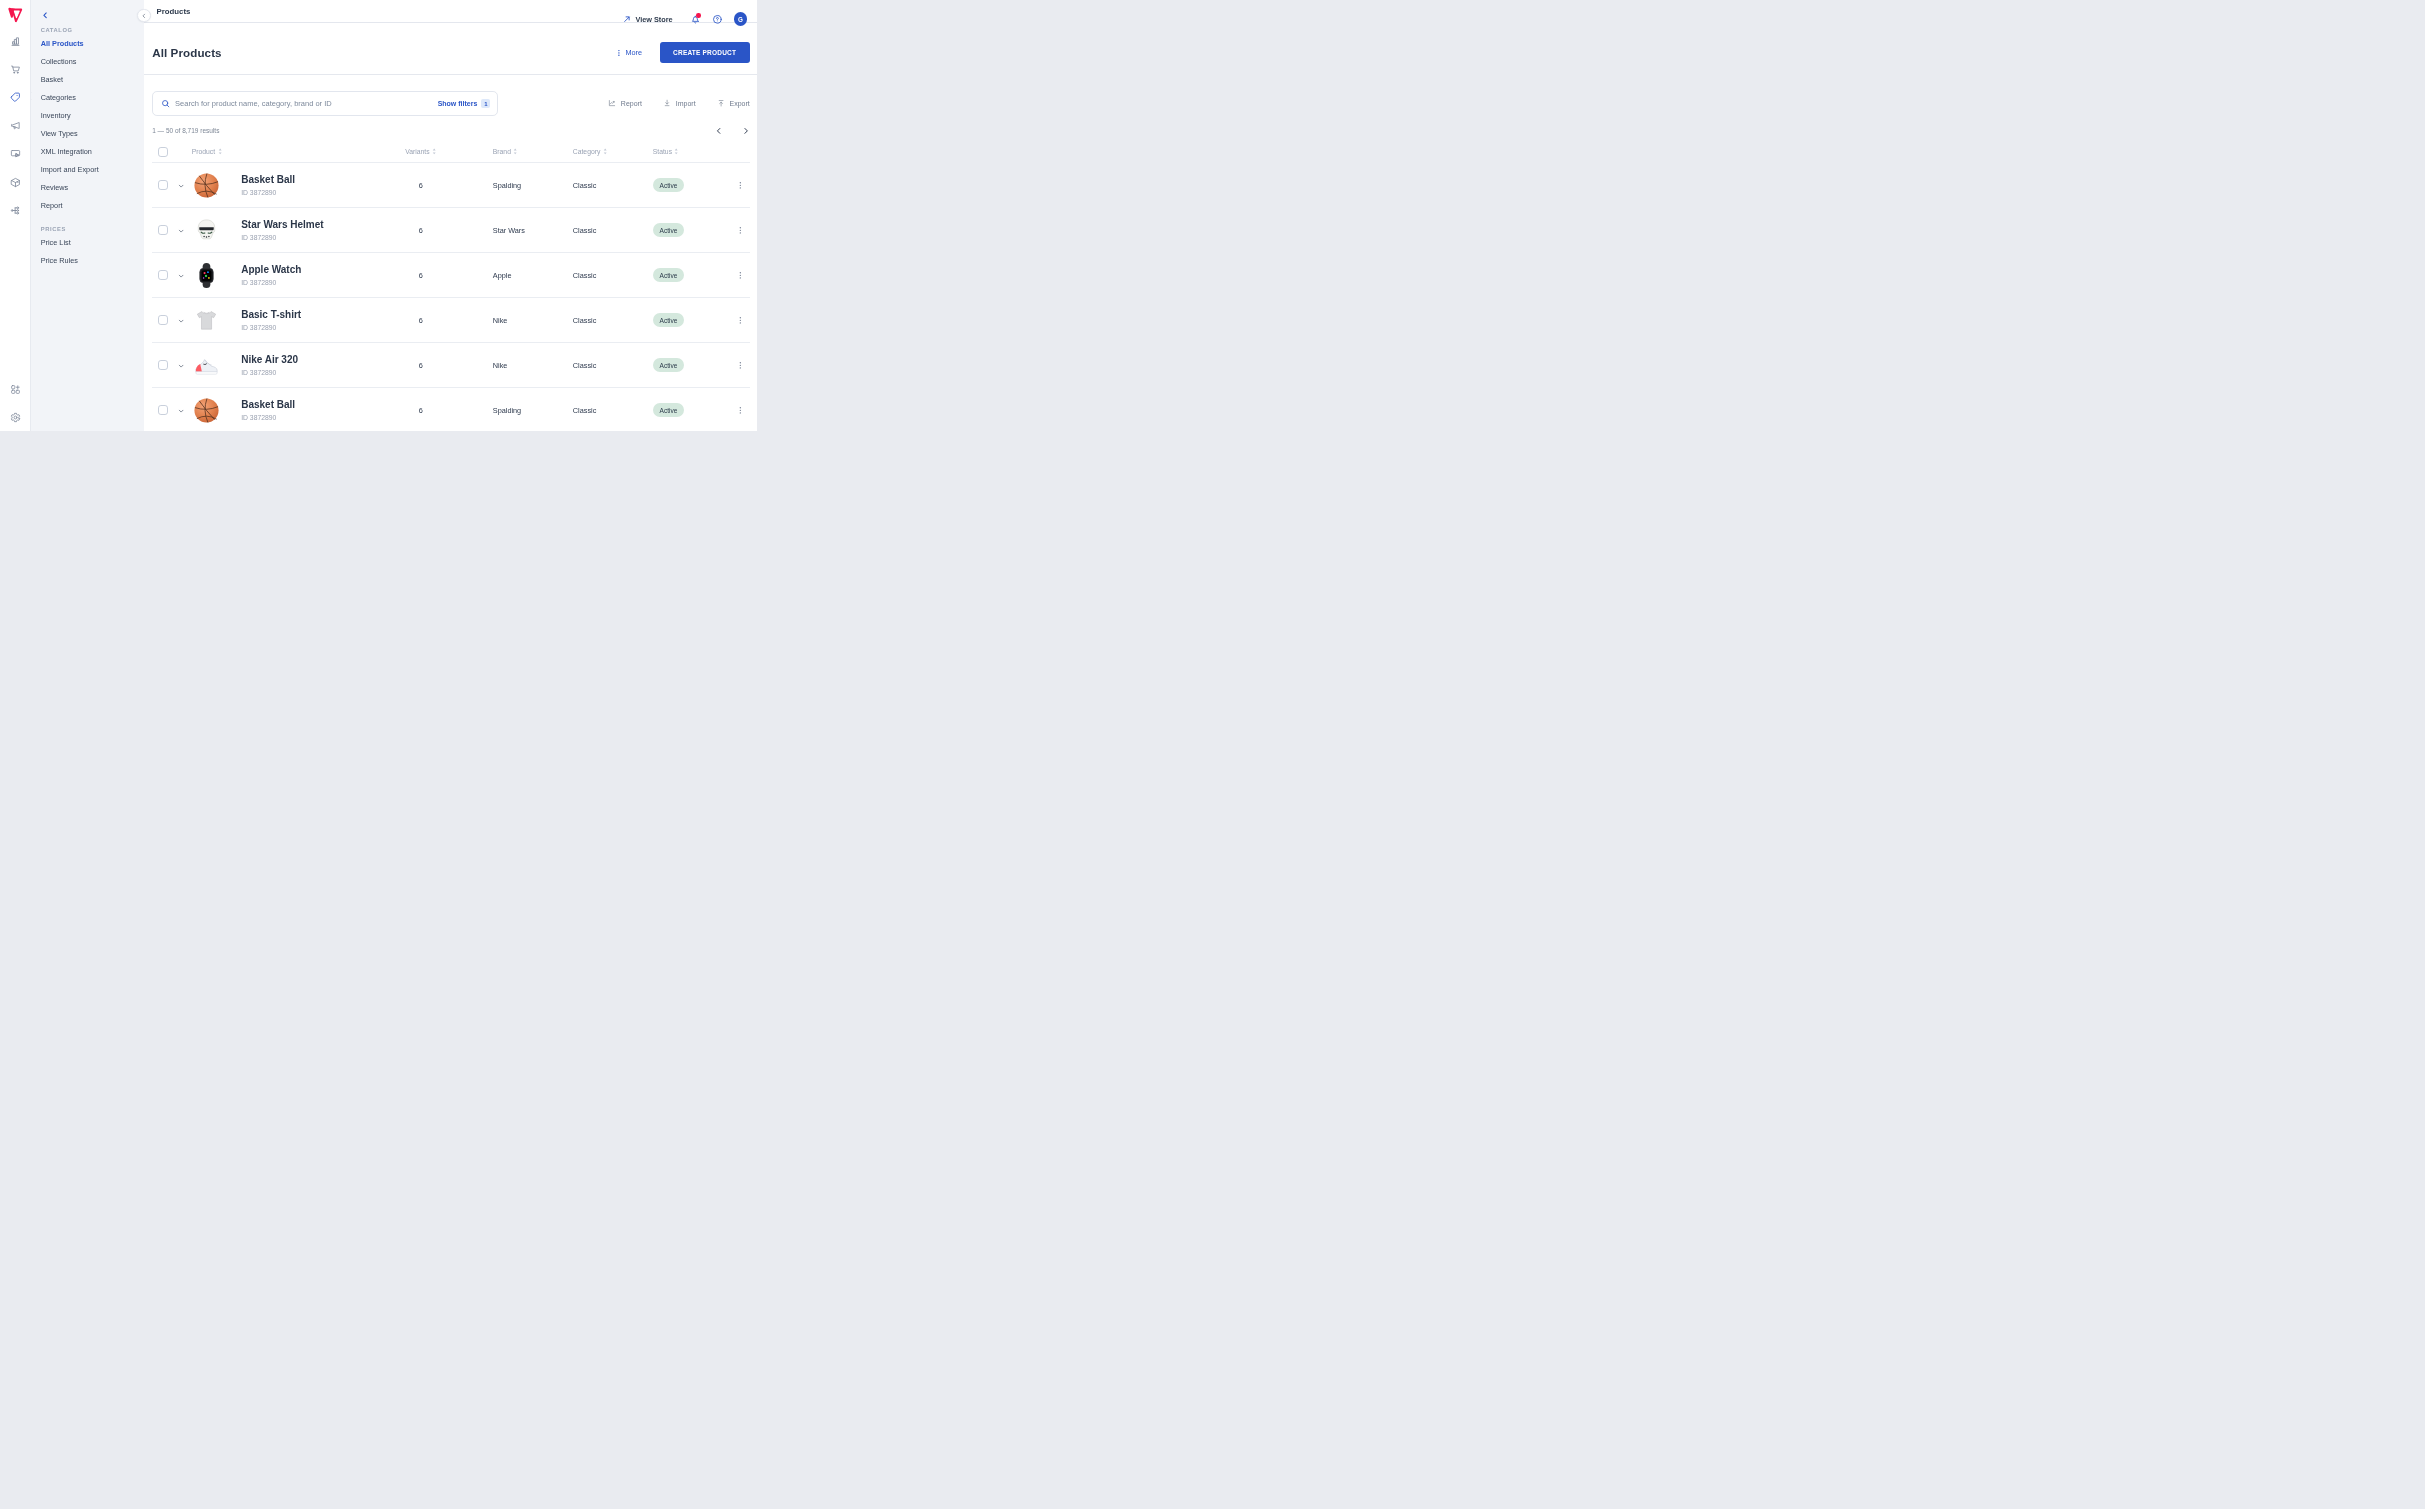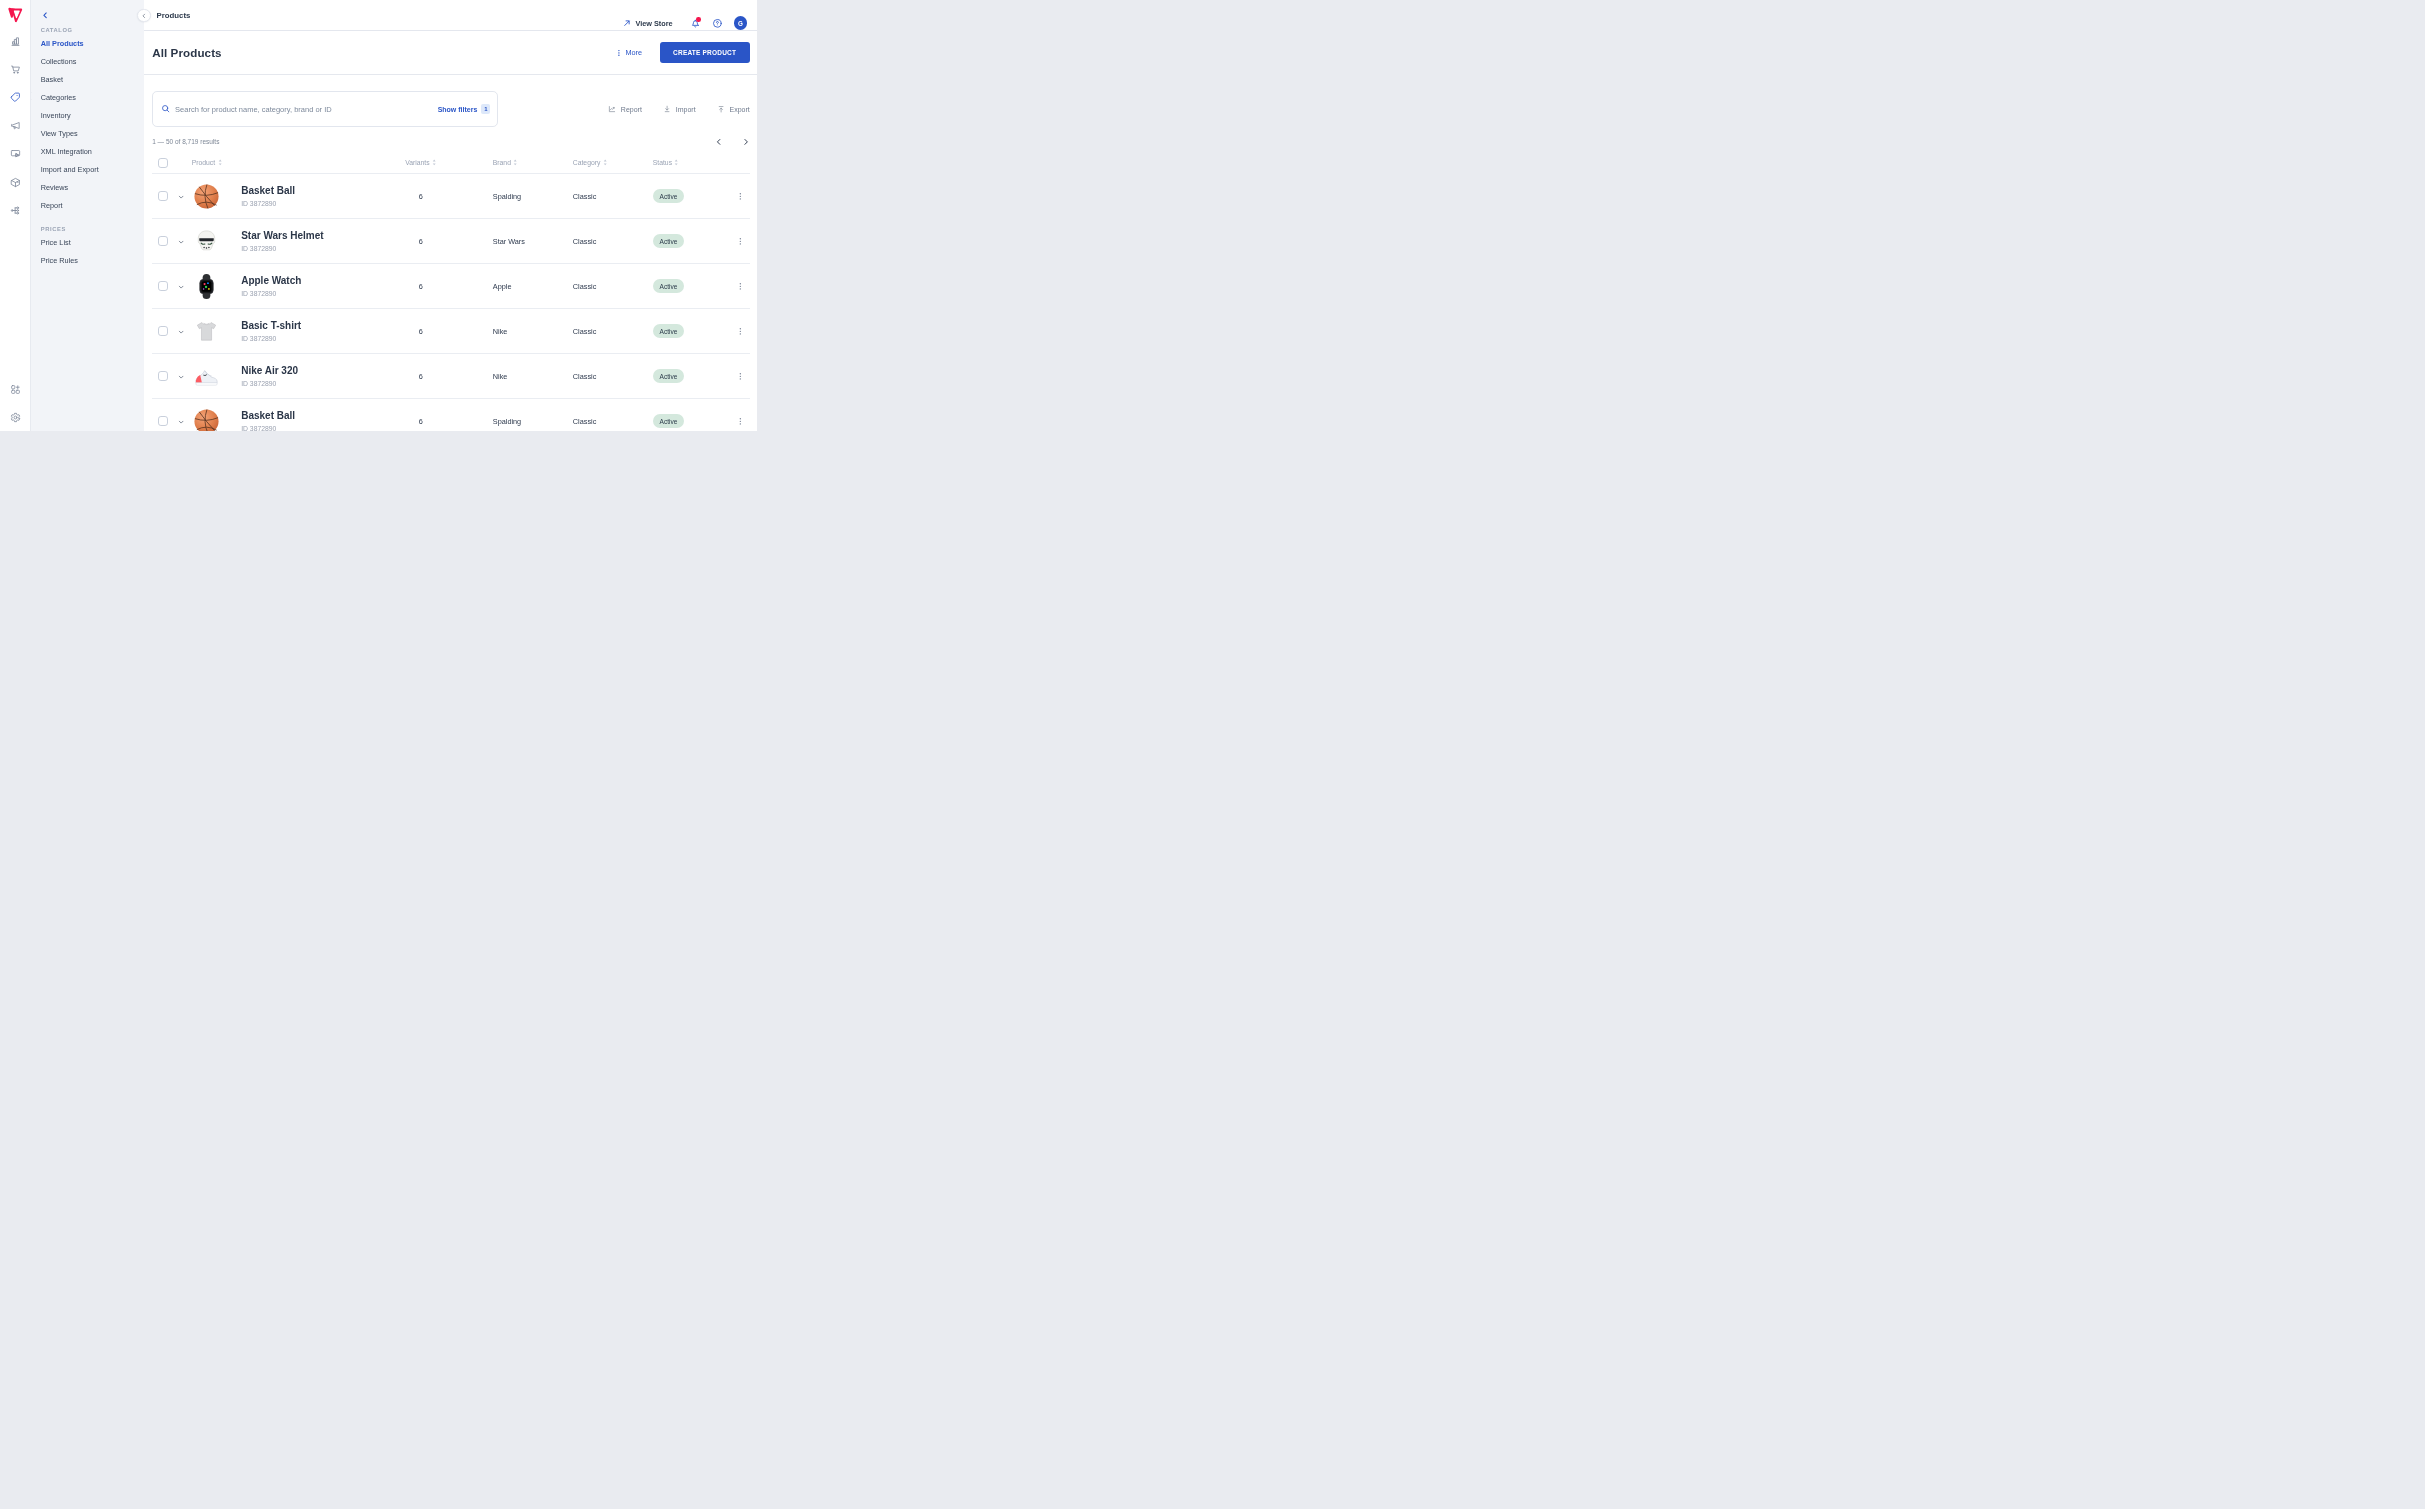--- a/index.html
+++ b/index.html
@@ -24,21 +24,21 @@
   .collapse-btn { position:absolute; right:-6.8px; top:8.7px; width:13.6px; height:13.6px; border-radius:50%; background:#fff; border:0.5px solid #e4e7ee; box-shadow:0 0.5px 1.5px rgba(40,50,70,.08); color:#7d8694; display:flex; align-items:center; justify-content:center; cursor:pointer; z-index:6; }
   .collapse-btn svg { width:5.8px; height:5.8px; }
   .side-section-title { margin:0 0 1.9px 9.7px; font-size:5.8px; font-weight:700; letter-spacing:0.6px; color:#9aa3b4; }
   .side-section-title.first { margin-top:27px; }
   .side-section-title.second { margin-top:11.6px; }
   .side-list { list-style:none; }
   .side-item { height:18px; line-height:18px; padding-left:9.7px; font-size:7.3px; color:#3a4659; cursor:pointer; }
   .side-item.active { color:#2a55c7; font-weight:700; }
 
   
-  .topbar { position:absolute; left:143px; top:0; right:0; height:31px; background:#fff; border-bottom:0.5px solid #e4e7ee; display:flex; align-items:center; z-index:3; }
+  .topbar { position:absolute; left:143px; top:0; right:0; height:23px; background:#fff; border-bottom:0.5px solid #e4e7ee; display:flex; align-items:center; z-index:3; }
   .topbar-title { margin-left:13.6px; font-size:7.8px; font-weight:700; color:#2d3a4c; }
   .topbar-right { margin-left:auto; margin-right:9.7px; display:flex; align-items:center;margin-top:16px; }
   .view-store { display:flex; align-items:center; gap:3.9px; cursor:pointer; }
   .view-store svg { width:8.2px; height:8.2px; color:#2a55c7; }
   .view-store span { font-size:7.3px; font-weight:700; color:#2d3a4c; }
   .icon-btn { position:relative; width:12.6px; height:12.6px; color:#2a55c7; cursor:pointer; display:flex; align-items:center; justify-content:center; }
   .icon-btn svg { width:10.7px; height:10.7px; }
   .bell-btn { margin-left:16.5px; }
   .help-btn { margin-left:9.7px; }
   .bell-dot { position:absolute; top:0.5px; right:1px; width:4.4px; height:4.4px; border-radius:50%; background:#f5164e; }
@@ -47,21 +47,21 @@
   
   .main { position:absolute; left:143px; top:31px; right:0; bottom:0; background:#fff; }
   .page-head { display:flex; align-items:center; height:44px; padding:0 7.3px 0 9.2px; border-bottom:0.5px solid #e5e8ee; }
   .page-title { font-size:11.6px; font-weight:700; color:#2b3648; letter-spacing:0.1px; }
   .head-actions { margin-left:auto; display:flex; align-items:center; }
   .more-btn { display:flex; align-items:center; gap:2.9px; color:#2a55c7; font-size:7.3px; font-weight:400; cursor:pointer; }
   .more-btn svg { width:7.8px; height:7.8px; }
   .create-btn { margin-left:17.5px; height:21.3px; padding:0 13.6px; background:#2a55c7; color:#fff; border:none; border-radius:2.9px; font-family:inherit; font-size:6.5px; font-weight:700; letter-spacing:0.2px; cursor:pointer; }
 
   .toolbar { display:flex; align-items:center; padding:16px 7.3px 0 9.2px; }
-  .searchbox { width:346px; height:36px; border:0.5px solid #e2e6ee; border-radius:4.9px; display:flex; align-items:center; padding:0 6.8px 0 7.8px; background:#fff; }
+  .searchbox { width:346px; height:25px; border:0.5px solid #e2e6ee; border-radius:4.9px; display:flex; align-items:center; padding:0 6.8px 0 7.8px; background:#fff; }
   .searchbox svg { width:9.2px; height:9.2px; color:#2a55c7; flex:none; }
   .search-input { flex:1; margin-left:4.9px; border:none; outline:none; font-family:inherit; font-size:7.5px; color:#2d3a4c; background:transparent; }
   .search-input::placeholder { color:#7e8a9c; }
   .show-filters { font-size:7px; font-weight:700; color:#2a55c7; cursor:pointer; white-space:nowrap; }
   .filter-count { margin-left:3.9px; min-width:9.2px; height:9.2px; border-radius:1.9px; background:#dde8fa; color:#2a55c7; font-size:6px; font-weight:700; display:flex; align-items:center; justify-content:center; padding:0 2.4px; }
   .io-actions { margin-left:auto; display:flex; align-items:center; gap:21.3px; }
   .io-btn { display:flex; align-items:center; gap:4.4px; color:#6f7a8d; font-size:7px; cursor:pointer; }
   .io-btn svg { width:8.2px; height:8.2px; color:#7d8694; }
 
   .results-bar { display:flex; align-items:center; padding:10.7px 7.3px 0 9.2px; }

